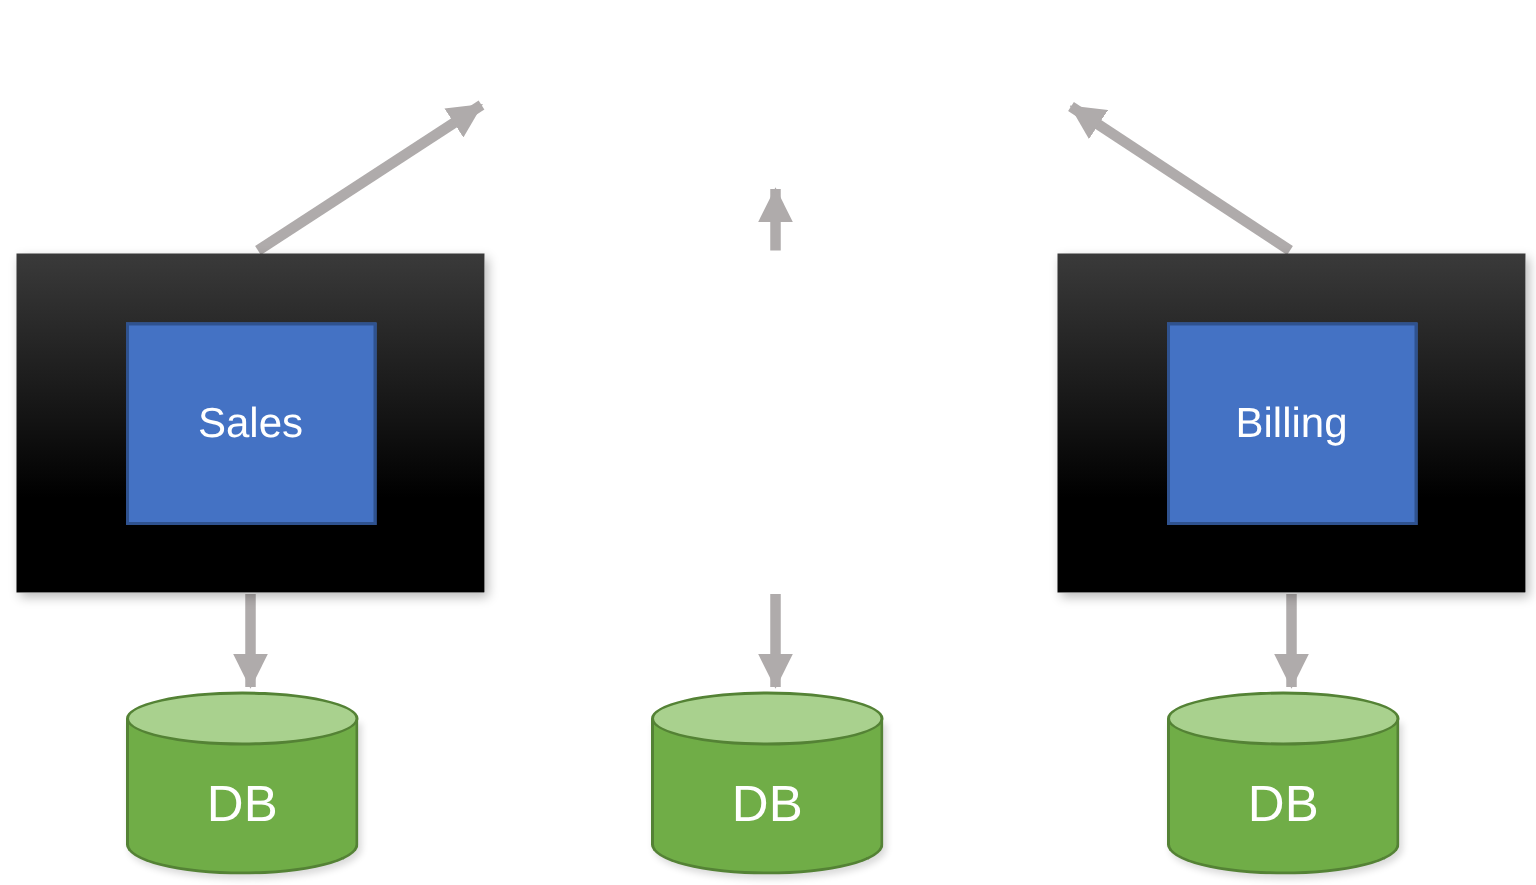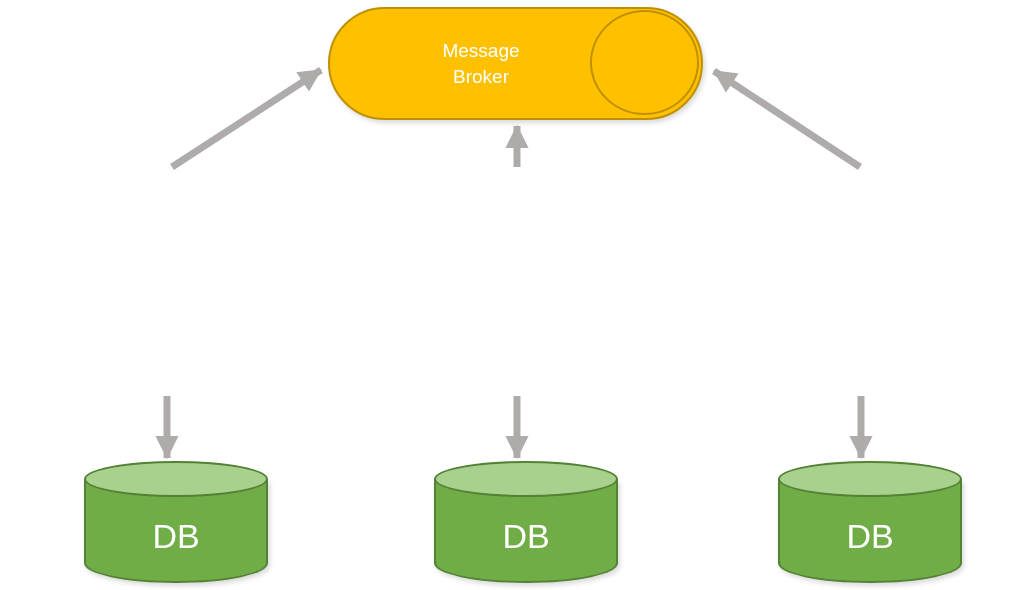--- a/index.html
+++ b/index.html
@@ -37,21 +37,21 @@
   .svc-sales   { left:11px; }
   .svc-warehouse { left:361px; }
   .svc-billing { left:705px; }
   .svc-inner {
     width:167px; height:135px; background:#4472C4; border:2px solid #2F528F;
     box-sizing:border-box; display:flex; align-items:center; justify-content:center;
   }
   .svc-label { color:#ffffff; font-size:28px; }
 
   
-  .db { position:absolute; top:461px; width:184px; height:122px; z-index:2; }
+  .db { position:absolute; top:461px; width:155px; height:122px; z-index:2; }
   .db-1 { left:84px; } .db-2 { left:434px; } .db-3 { left:778px; }
   .db-body {
     position:absolute; left:0; right:0; top:18px; bottom:0;
     background:#70AD47; border:2px solid #548235; border-top:none;
     border-radius:0 0 50% 50% / 0 0 20px 20px; box-sizing:border-box; z-index:1;
     box-shadow:2px 3px 5px rgba(0,0,0,0.15);
   }
   .db-top {
     position:absolute; left:0; right:0; top:0; height:36px;
     background:#A9D18E; border:2px solid #548235; border-radius:50%;
@@ -75,29 +75,33 @@
       </marker>
     </defs>
     <line x1="172" y1="167" x2="321" y2="70" stroke="#AFABAB" stroke-width="7" marker-end="url(#ah)"></line>
     <line x1="517" y1="167" x2="517" y2="126" stroke="#AFABAB" stroke-width="7" marker-end="url(#ah)"></line>
     <line x1="860" y1="167" x2="714" y2="71" stroke="#AFABAB" stroke-width="7" marker-end="url(#ah)"></line>
     <line x1="167" y1="396" x2="167" y2="458" stroke="#AFABAB" stroke-width="7" marker-end="url(#ah)"></line>
     <line x1="517" y1="396" x2="517" y2="458" stroke="#AFABAB" stroke-width="7" marker-end="url(#ah)"></line>
     <line x1="861" y1="396" x2="861" y2="458" stroke="#AFABAB" stroke-width="7" marker-end="url(#ah)"></line>
   </svg>
 
-  <div class="broker">
-    <div class="broker-circle"></div>
-    <div class="broker-label">
-      <span>Message Broker</span>
+
+  <div class="svc svc-sales">
+    <div class="svc-inner">
+      <span class="svc-label">Sales</span>
     </div>
   </div>
 
 
-
+  <div class="svc svc-billing">
+    <div class="svc-inner">
+      <span class="svc-label">Billing</span>
+    </div>
+  </div>
 
   <div class="db db-1">
     <div class="db-body"></div>
     <div class="db-top"></div>
     <div class="db-label">DB</div>
   </div>
 
   <div class="db db-2">
     <div class="db-body"></div>
     <div class="db-top"></div>

